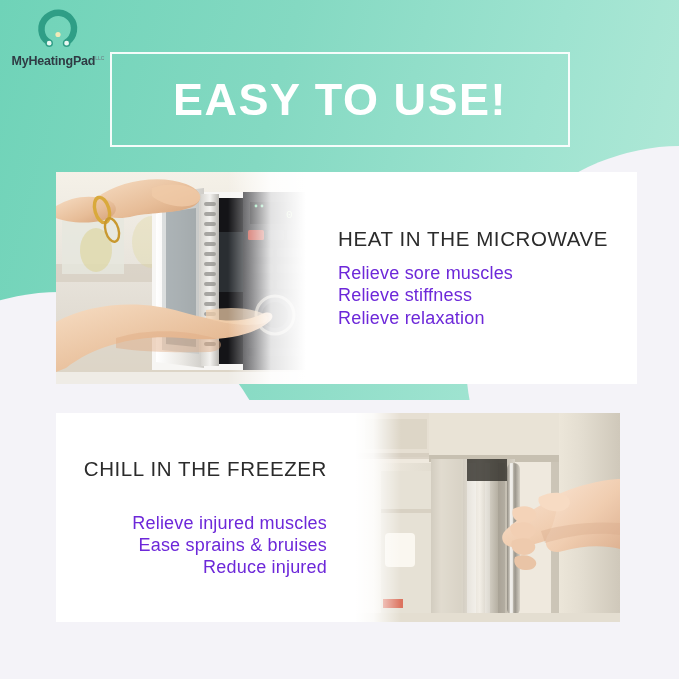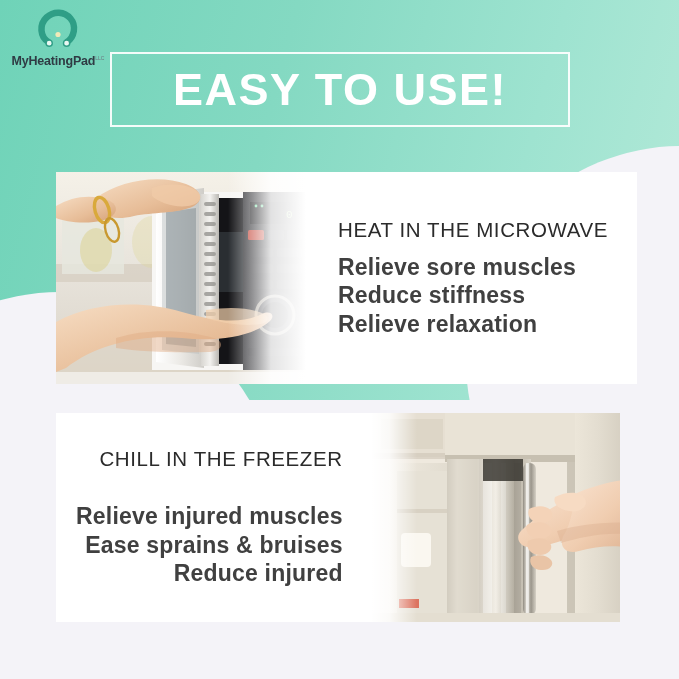--- a/index.html
+++ b/index.html
@@ -99,21 +99,21 @@
     color: #6b7780;
     letter-spacing: 0;
   }
 
   
   .headline-box {
     position: absolute;
     left: 110px;
     top: 52px;
     width: 460px;
-    height: 75px;
+    height: 95px;
     border: 2px solid rgba(255,255,255,0.92);
     display: flex;
     align-items: center;
     justify-content: center;
   }
   .headline-text {
     font-size: 45px;
     font-weight: 700;
     color: #ffffff;
     letter-spacing: 1.5px;
@@ -165,23 +165,23 @@
     font-size: 20.5px;
     font-weight: 400;
     color: #2b2b2b;
     letter-spacing: 0.6px;
     margin-bottom: 11px;
     white-space: nowrap;
   }
 
   .card-list { list-style: none; }
   .card-list li {
-    font-size: 23px;
-    font-weight: 700;
-    color: #404040;
+    font-size: 18px;
+    font-weight: 400;
+    color: #6d28d9;
     line-height: 1.24;
     letter-spacing: 0.2px;
     white-space: nowrap;
   }
 
   
   .fade-right {
     position: absolute;
     right: 0; top: 0;
     width: 78px; height: 100%;
@@ -341,21 +341,21 @@
 
         <rect x="0" y="200" width="250" height="12" fill="#efece6"></rect>
       </svg>
       <div class="fade-right"></div>
     </div>
 
     <div class="card-body">
       <div class="card-title">HEAT IN THE MICROWAVE</div>
       <ul class="card-list">
         <li>Relieve sore muscles</li>
-        <li>Reduce stiffness</li>
+        <li>Relieve stiffness</li>
         <li>Relieve relaxation</li>
       </ul>
     </div>
   </div>
 
   <div class="card card-chill">
     <div class="card-body">
       <div class="card-title">CHILL IN THE FREEZER</div>
       <ul class="card-list">
         <li>Relieve injured muscles</li>

